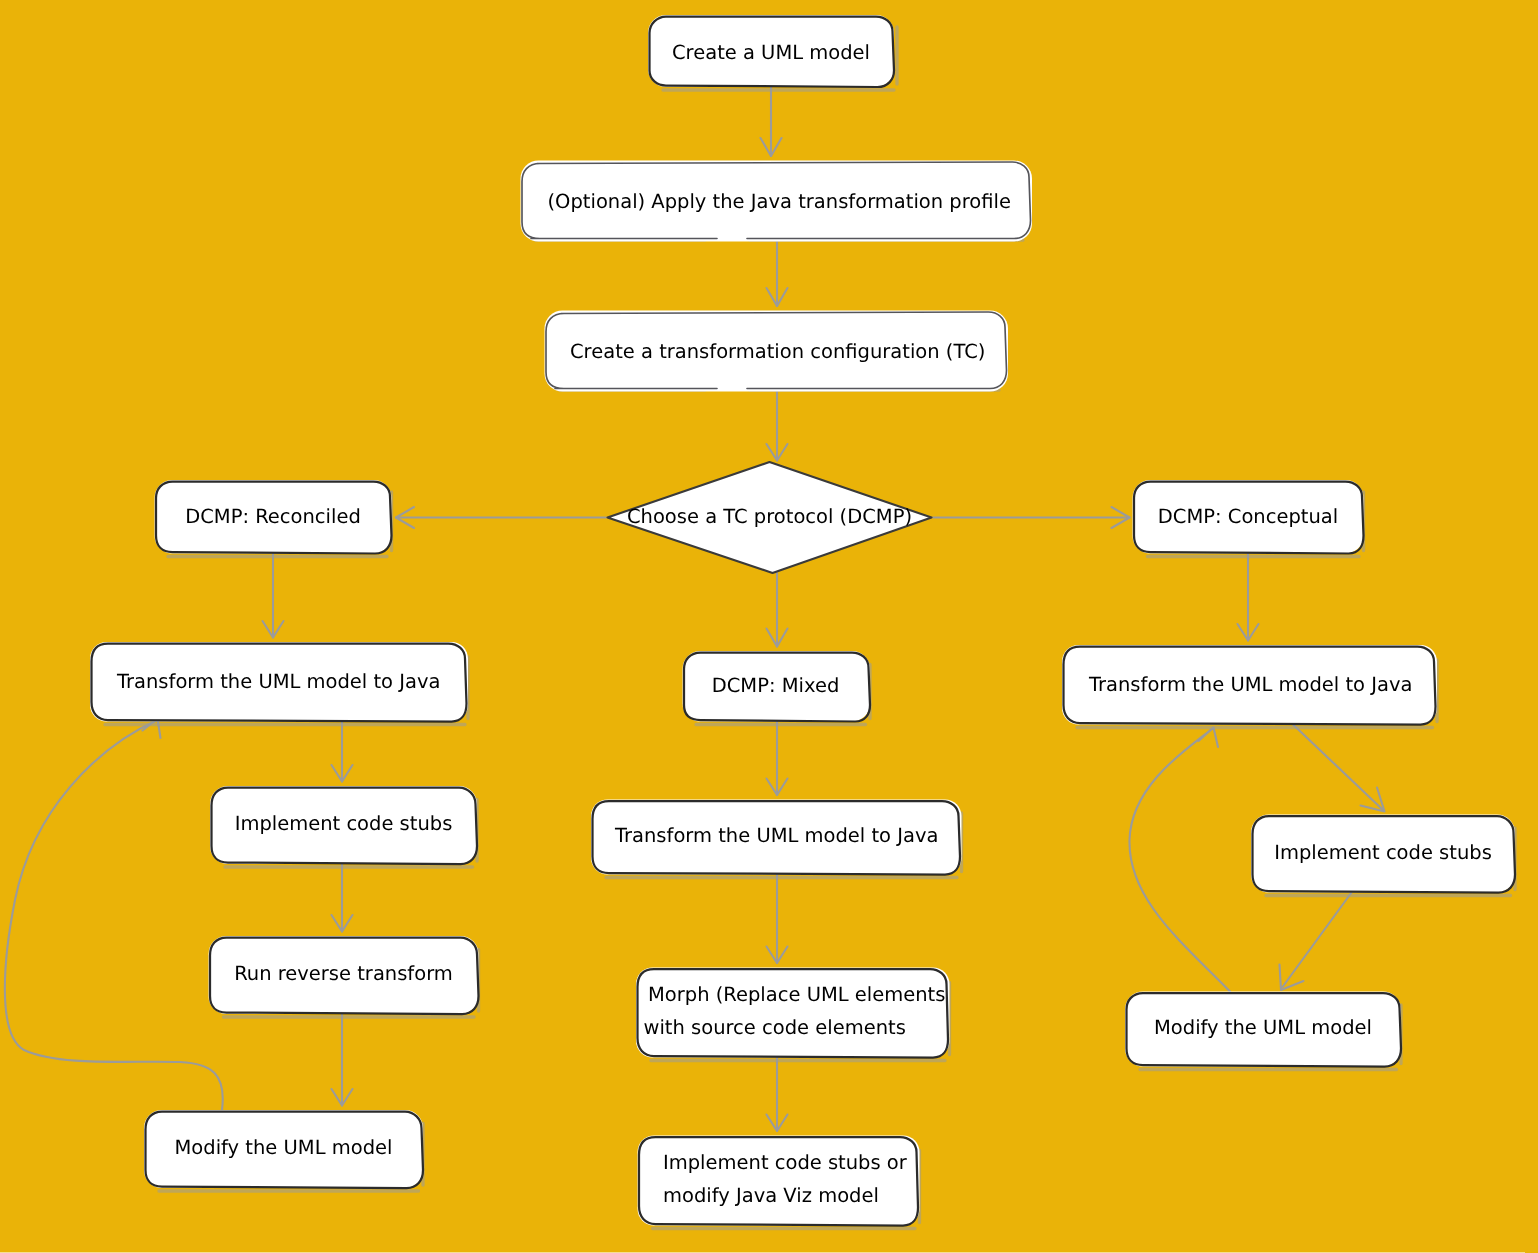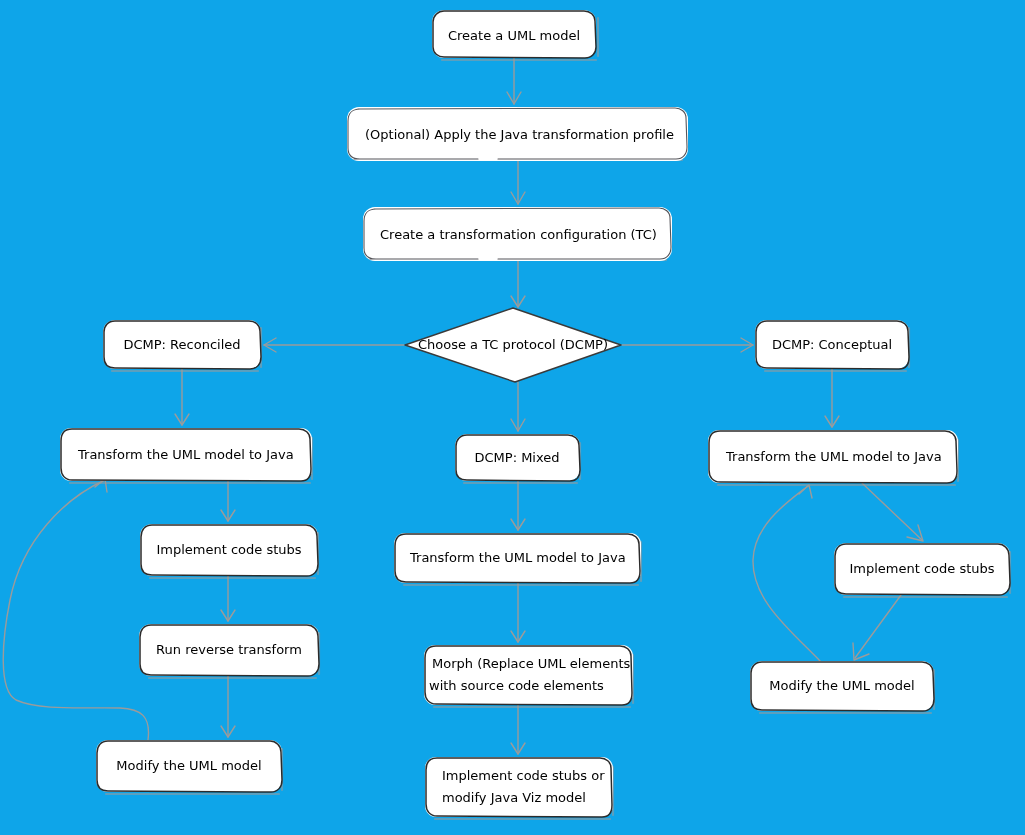--- a/index.html
+++ b/index.html
@@ -7,21 +7,21 @@
     padding: 0;
     background: #ffffff;
   }
   body {
     font-family: "DejaVu Sans", sans-serif;
   }
   #canvas {
     position: relative;
     width: 1025px;
     height: 835px;
-    background: #0ea5e9;
+    background: #eab308;
     overflow: hidden;
   }
   #diagram-svg {
     position: absolute;
     top: 0;
     left: 0;
     width: 1025px;
     height: 835px;
   }
   .node-text {

